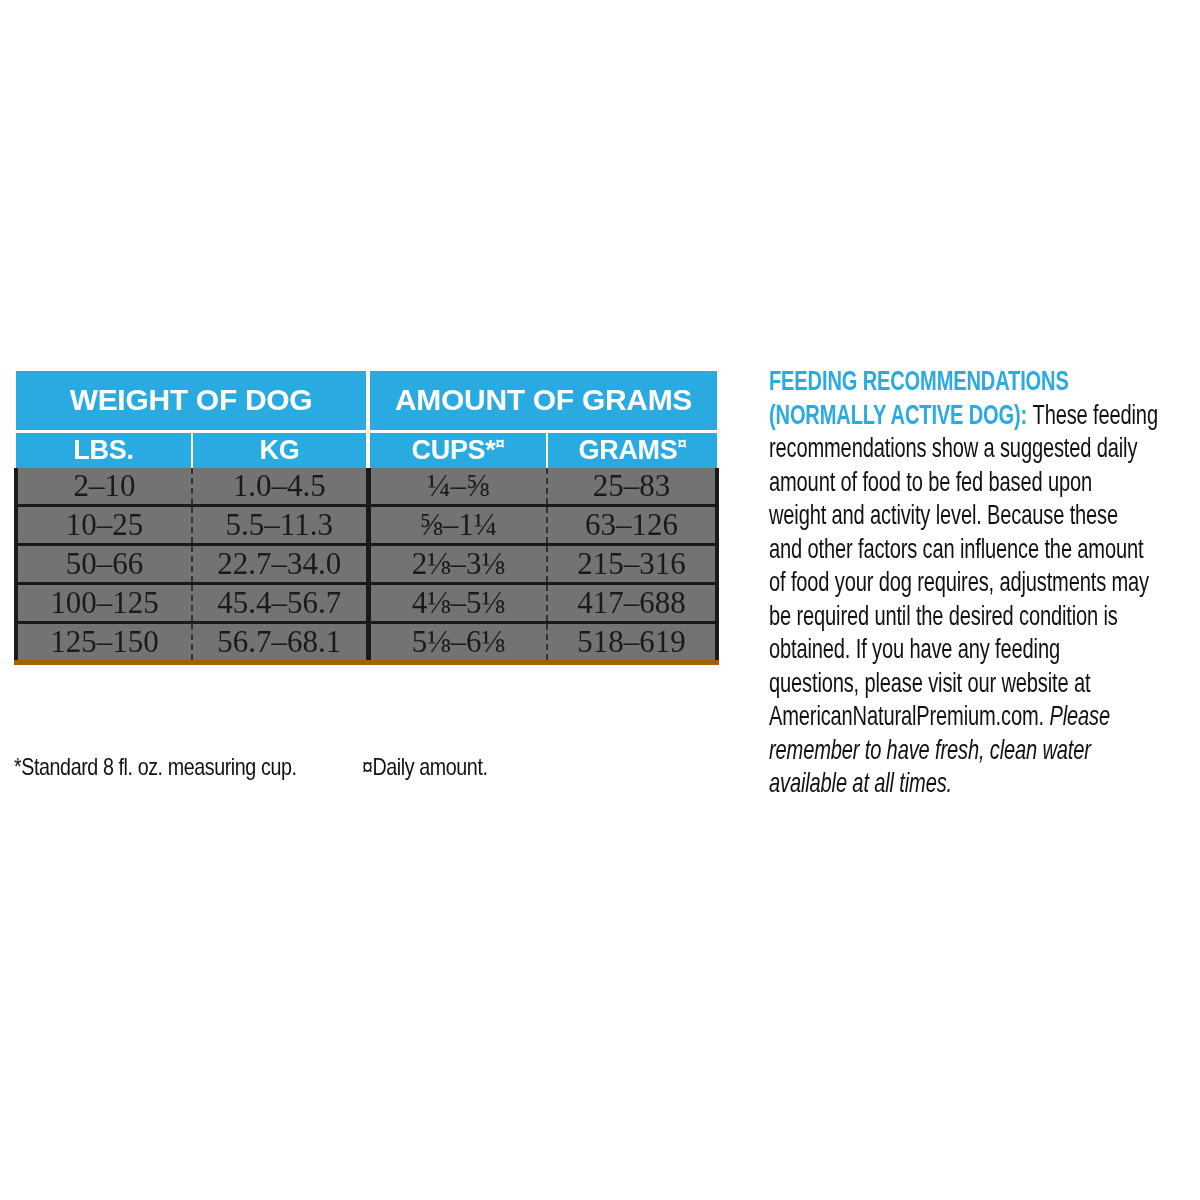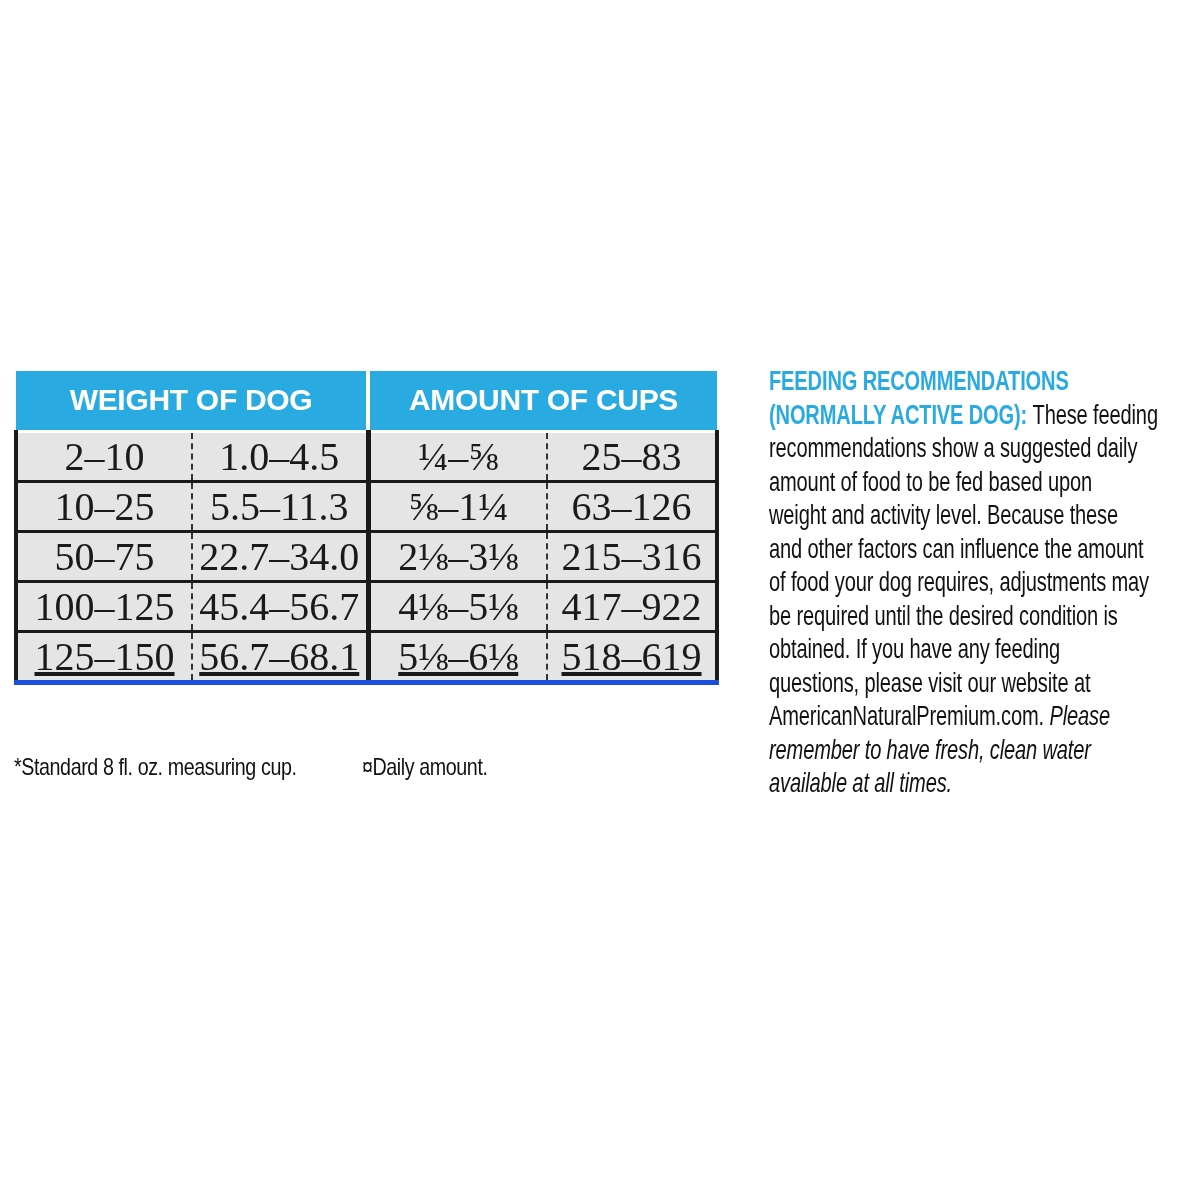--- a/index.html
+++ b/index.html
@@ -29,28 +29,28 @@
     background:#29abe2; color:#ffffff; font-weight:bold;
     font-size:27px; letter-spacing:-0.3px; height:37px;
   }
   .sh sup { font-size:62%; vertical-align:super; line-height:0; }
   .sh-1 { border-right:2px solid #ffffff; }
   .sh-2 { border-right:4px solid #ffffff; }
   .sh-3 { border-right:2px solid #ffffff; }
 
   .feed-table tbody td {
     font-family:"Liberation Serif", serif;
-    font-size:40px; height:36px; background:#e5e5e5;
+    font-size:31px; height:36px; background:#737373;
     border-bottom:3px solid #1a1a1a;
   }
   .feed-table tbody td.c0 { border-left:4px solid #1a1a1a; border-right:2px dashed #333333; }
   .feed-table tbody td.c1 { border-right:5px solid #1a1a1a; }
   .feed-table tbody td.c2 { border-right:2px dashed #333333; }
   .feed-table tbody td.c3 { border-right:4px solid #1a1a1a; }
-  .feed-table tbody tr:last-child td { border-bottom:5px solid #1d4ed8;text-decoration:underline; }
+  .feed-table tbody tr:last-child td { border-bottom:5px solid #a16207; }
 
   
   .footnote {
     position:absolute; top:753px; font-size:24px; letter-spacing:-0.5px;
     white-space:nowrap; transform:scaleX(0.82); transform-origin:0 0; color:#111111;
   }
   .footnote-cup   { left:14px; }
   .footnote-daily { left:362px; }
 
   
@@ -72,47 +72,53 @@
   <table class="feed-table">
     <colgroup>
       <col style="width:176px">
         <col style="width:176px">
         <col style="width:179px">
         <col style="width:170px">
     </colgroup>
     <thead>
       <tr>
         <th colspan="2" class="gh gh-left">WEIGHT OF DOG</th>
-        <th colspan="2" class="gh">AMOUNT OF CUPS</th>
+        <th colspan="2" class="gh">AMOUNT OF GRAMS</th>
+      </tr>
+      <tr>
+        <th class="sh sh-1"><span>LBS.</span><sup></sup></th>
+        <th class="sh sh-2"><span>KG</span><sup></sup></th>
+        <th class="sh sh-3"><span>CUPS*</span><sup>¤</sup></th>
+        <th class="sh"><span>GRAMS</span><sup>¤</sup></th>
       </tr>
     </thead>
     <tbody id="feed-tbody">
         <tr>
           <td class="c0">2–10</td>
           <td class="c1">1.0–4.5</td>
           <td class="c2">¼–⅝</td>
           <td class="c3">25–83</td>
         </tr>
         <tr>
           <td class="c0">10–25</td>
           <td class="c1">5.5–11.3</td>
           <td class="c2">⅝–1¼</td>
           <td class="c3">63–126</td>
         </tr>
         <tr>
-          <td class="c0">50–75</td>
+          <td class="c0">50–66</td>
           <td class="c1">22.7–34.0</td>
           <td class="c2">2⅛–3⅛</td>
           <td class="c3">215–316</td>
         </tr>
         <tr>
           <td class="c0">100–125</td>
           <td class="c1">45.4–56.7</td>
           <td class="c2">4⅛–5⅛</td>
-          <td class="c3">417–922</td>
+          <td class="c3">417–688</td>
         </tr>
         <tr>
           <td class="c0">125–150</td>
           <td class="c1">56.7–68.1</td>
           <td class="c2">5⅛–6⅛</td>
           <td class="c3">518–619</td>
         </tr>
       </tbody>
   </table>
 

